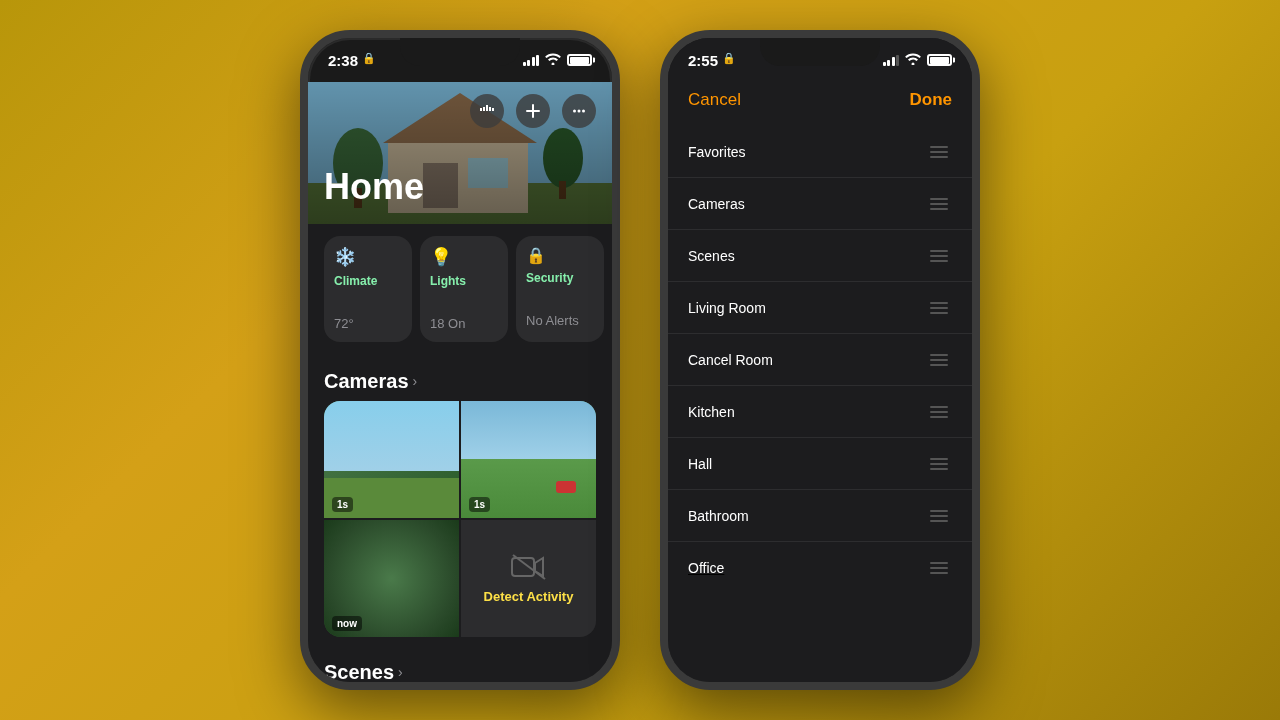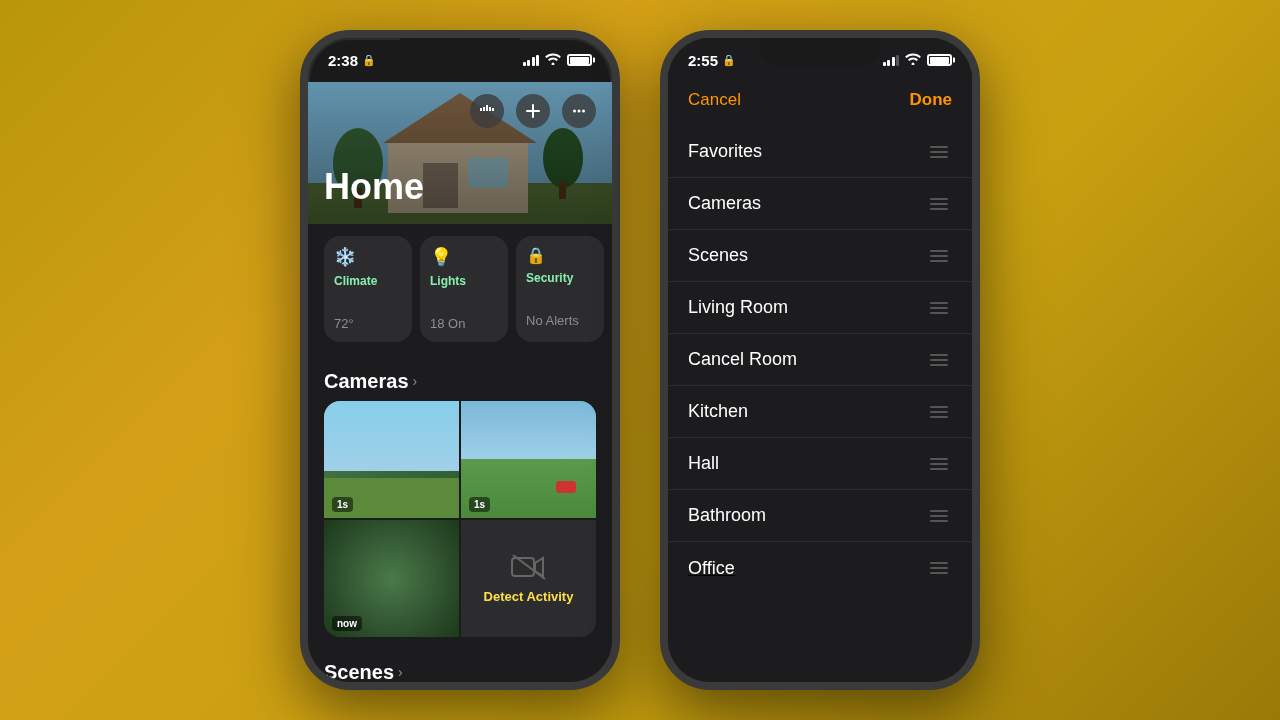--- a/index.html
+++ b/index.html
@@ -52,21 +52,21 @@
       justify-content: space-between;
       padding: 0 20px;
       z-index: 9;
     }
 
     .status-time {
       font-size: 15px;
       font-weight: 600;
       color: #fff;
       display: flex;
-      align-items: center;
+      align-items: flex-start;
       gap: 4px;
     }
 
     .status-icons {
       display: flex;
       align-items: center;
       gap: 6px;
     }
 
     .signal-bars {
@@ -326,21 +326,21 @@
       display: flex;
       align-items: center;
       justify-content: space-between;
       padding: 0 20px;
       height: 52px;
       border-bottom: 1px solid rgba(255,255,255,0.08);
       cursor: pointer;
     }
 
     .list-item-label {
-      font-size: 18px;
+      font-size: 14px;
       color: #fff;
       font-weight: 400;
     }
 
     .list-item-handle {
       display: flex;
       flex-direction: column;
       gap: 3px;
       padding: 4px;
     }

